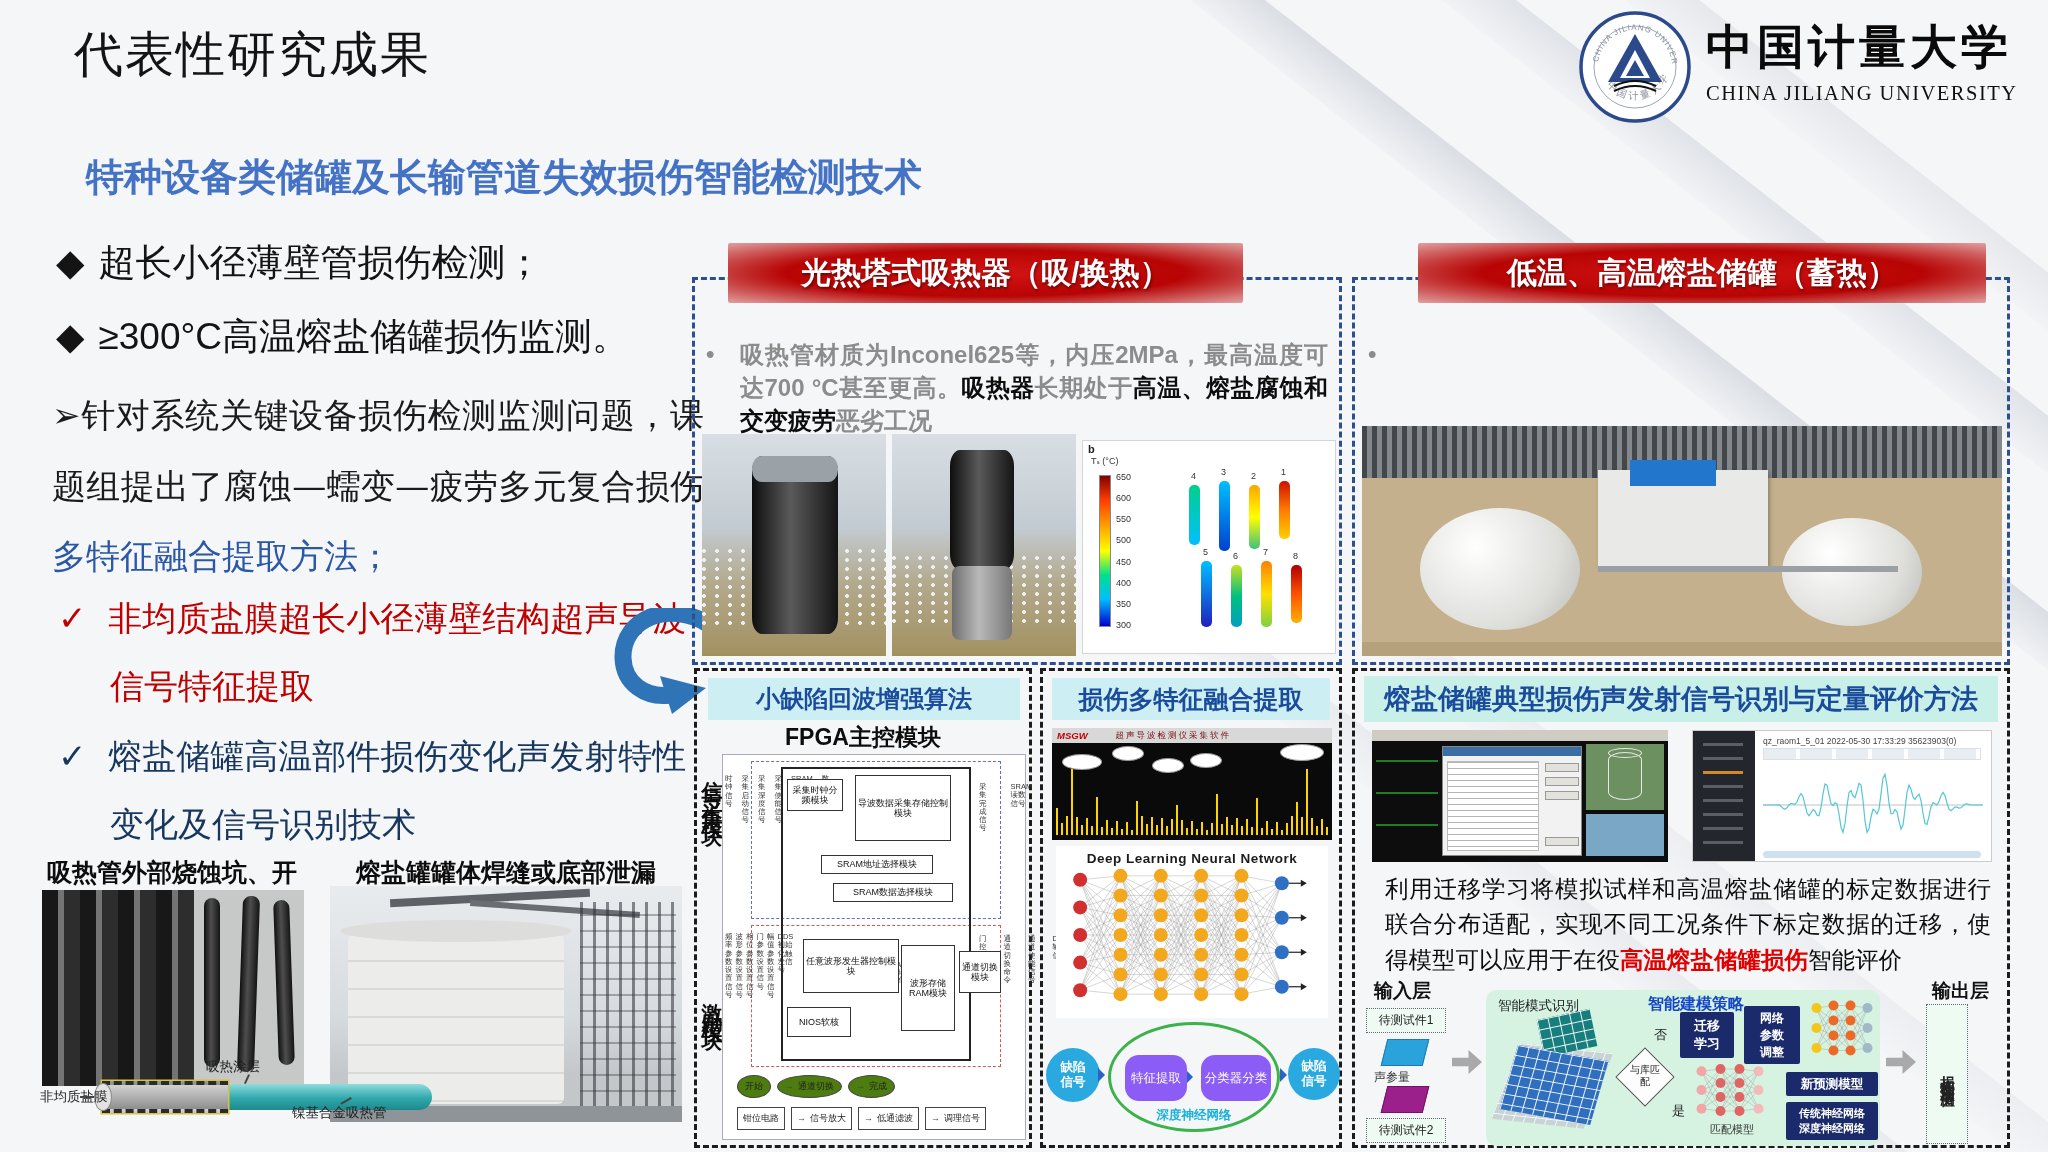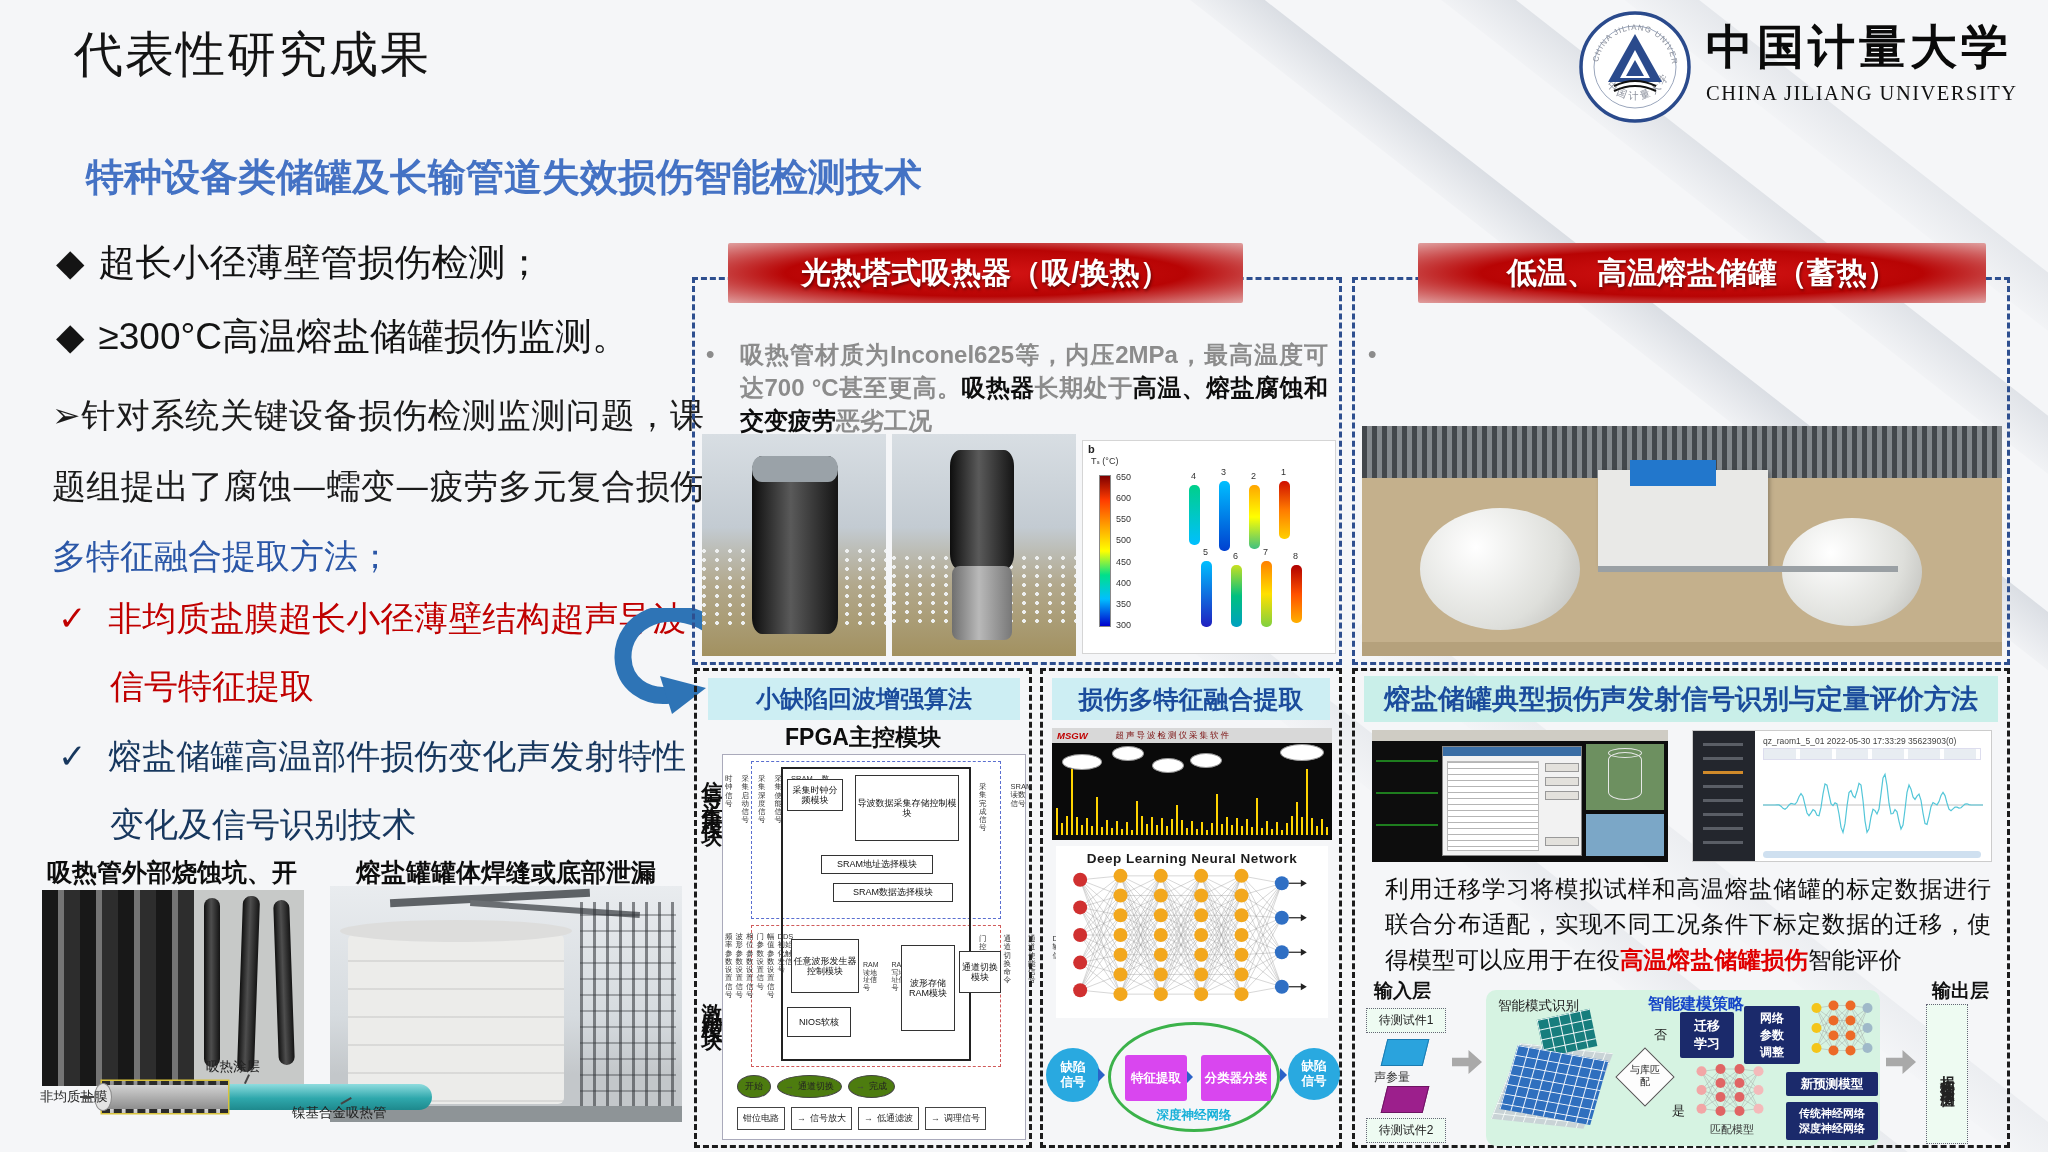--- a/index.html
+++ b/index.html
@@ -59,21 +59,21 @@
 .msgw{background:#0a0a0a;position:absolute}
 .msgw-bar{position:absolute;left:0;top:0;width:100%;height:15px;background:#d8d8d8;display:flex;align-items:center}
 .msgw-brand{color:#c00000;font-size:9.5px;font-weight:bold;font-style:italic;margin-left:5px}
 .msgw-title{color:#7a0d0d;font-size:8.5px;margin-left:28px;letter-spacing:2px}
 .spike{position:absolute;bottom:5px;width:2px;background:#ffd400}
 .callout{position:absolute;background:#fff;border:1px solid #999;border-radius:50%}
 
 .dnn{background:#fff;position:absolute}
 .dnn-title{font-size:13.5px;font-weight:bold;color:#1c1c1c;text-align:center;padding-top:5px;letter-spacing:.5px}
 .fcirc{position:absolute;width:54px;height:54px;border-radius:50%;background:#29a9e0;color:#fff;font-size:12.5px;font-weight:bold;display:flex;align-items:center;justify-content:center;text-align:center;line-height:1.2}
-.fbox{position:absolute;background:#d946ef;color:#fff;font-size:12.5px;font-weight:bold;display:flex;align-items:center;justify-content:center;border-radius:3px;text-align:center}
+.fbox{position:absolute;background:#8b5cf6;color:#fff;font-size:12.5px;font-weight:normal;display:flex;align-items:center;justify-content:center;border-radius:14px;text-align:center}
 .gellipse{position:absolute;border:3px solid #3bb24a;border-radius:50%}
 .tri{position:absolute;width:0;height:0;border:7px solid transparent;border-left-color:#2a62c8}
 
 .shot{position:absolute;background:#0d0d0d;overflow:hidden}
 .navy{background:#1b2a6b;color:#fff;font-weight:bold;display:flex;align-items:center;justify-content:center;text-align:center;position:absolute;border-radius:2px}
 .greenbox{position:absolute;background:#d6f3e2;border-radius:10px}
 .gridpat{position:absolute;background-image:linear-gradient(rgba(255,255,255,.9) 1px,transparent 1px),linear-gradient(90deg,rgba(255,255,255,.9) 1px,transparent 1px);background-size:11px 10px}
 .parbox{position:absolute;border:1px solid #1b7bb0;transform:skewX(-14deg)}
 .specbox{position:absolute;background:#eefbf2;border:1px dotted #667;font-size:12px;color:#222;display:flex;align-items:center;justify-content:center}
 .garrow{position:absolute;background:#a9a9a9;clip-path:polygon(0 32%,55% 32%,55% 0,100% 50%,55% 100%,55% 68%,0 68%)}
@@ -273,24 +273,24 @@
         <span>通道切换命令</span>
         <span>通道使能信号</span>
         <span>DDS输出信号</span>
       </div>
     <div class="lblcol" style="left:140px;top:206px;width:34px;gap:13px;font-size:7px">
         <span>RAM读地址信号</span>
         <span>RAM写地址信号</span>
         <span>RAM写使能信号</span>
       </div>
     <div class="blk" style="left:64px;top:24px;width:56px;height:32px">采集时钟分频模块</div>
-    <div class="blk" style="left:132px;top:20px;width:104px;height:66px">导波数据采集存储控制模块</div>
+    <div class="blk" style="left:132px;top:20px;width:96px;height:66px">导波数据采集存储控制模块</div>
     <div class="blk" style="left:98px;top:100px;width:112px;height:19px">SRAM地址选择模块</div>
     <div class="blk" style="left:110px;top:128px;width:120px;height:19px">SRAM数据选择模块</div>
-    <div class="blk" style="left:68px;top:184px;width:68px;height:54px">任意波形发生器控制模块</div>
+    <div class="blk" style="left:80px;top:184px;width:96px;height:54px">任意波形发生器控制模块</div>
     <div class="blk" style="left:64px;top:252px;width:64px;height:30px">NIOS软核</div>
     <div class="blk" style="left:178px;top:190px;width:54px;height:86px">波形存储RAM模块</div>
     <div class="blk" style="left:236px;top:196px;width:42px;height:42px">通道切换模块</div>
     <div class="fl-row" style="left:14px;top:320px">
         <span class="fl-ell">开始</span>
         <span class="fl-ell">通道切换</span>
         <span class="fl-ell">完成</span>
       </div>
     <div class="fl-row" style="left:14px;top:352px">
         <span class="fl-box">钳位电路</span>

